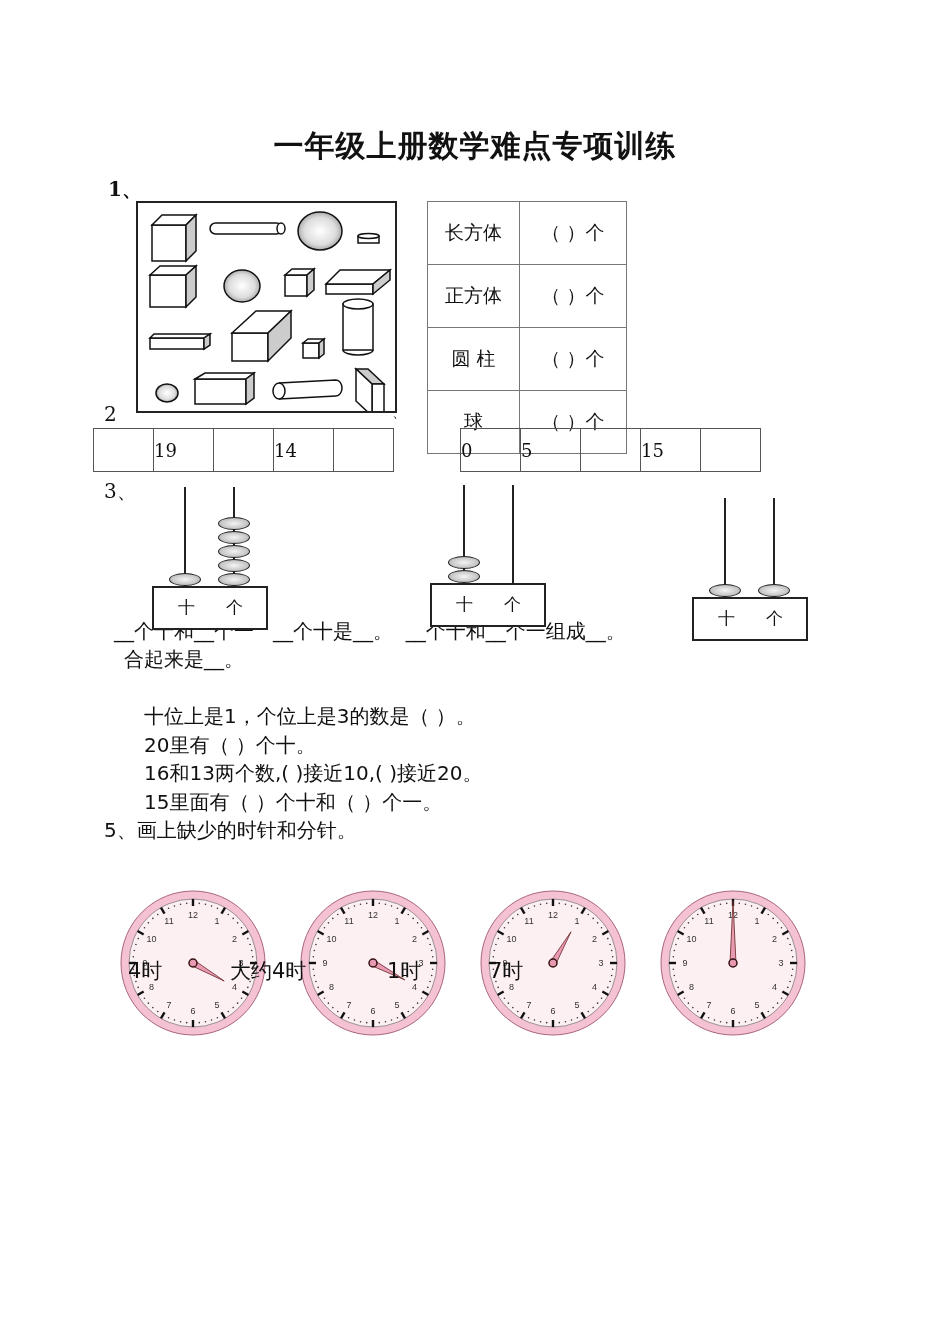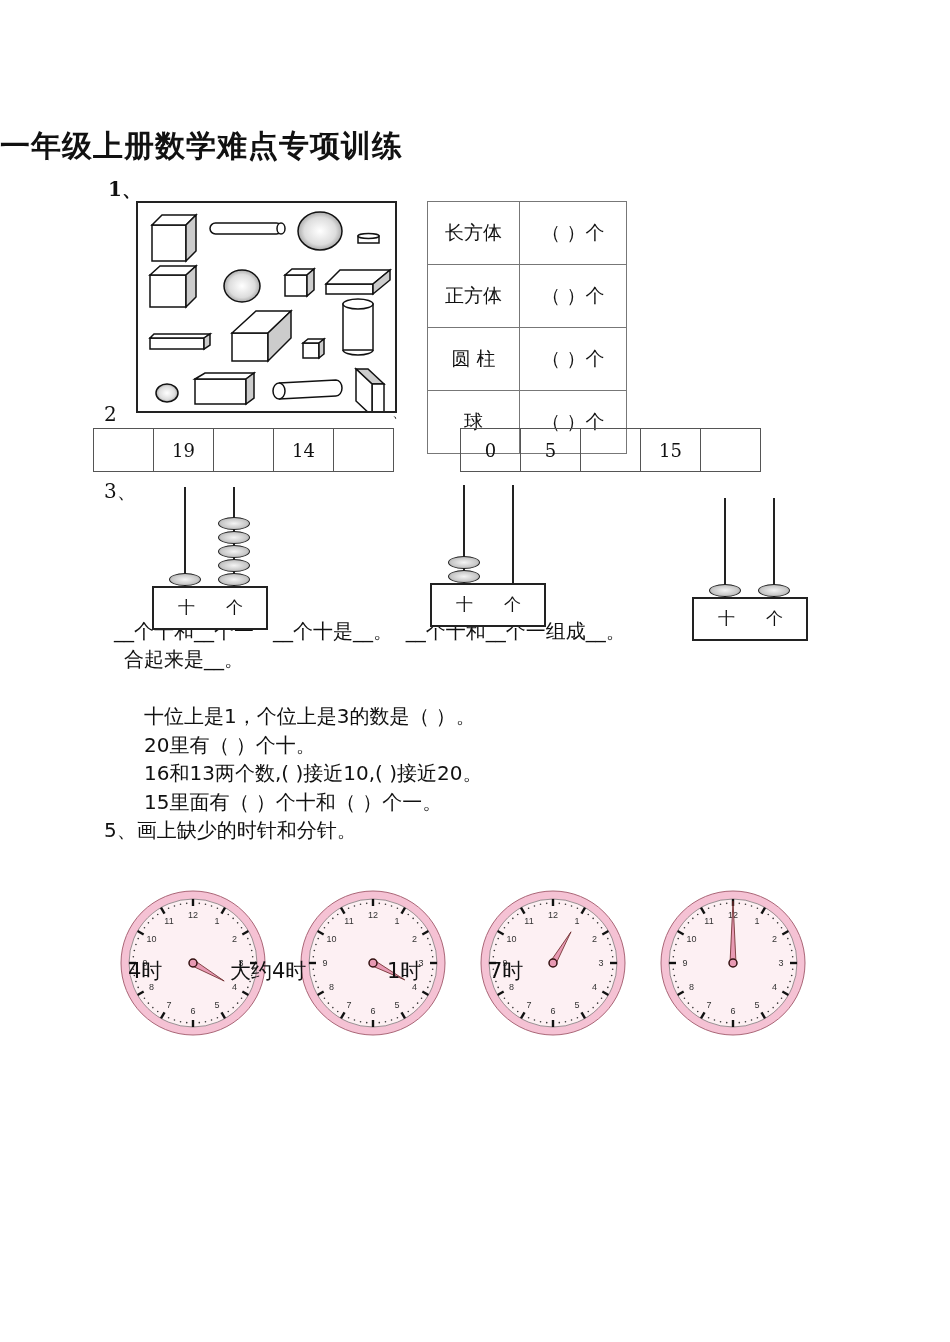--- a/index.html
+++ b/index.html
@@ -1,30 +1,30 @@
 <!DOCTYPE html>
 <html><head>
 <meta charset="utf-8">
 <style>
   html, body { margin:0; padding:0; background:#fff; }
   body { width:950px; height:1342px; position:relative; overflow:hidden;
          font-family:"DejaVu Serif","Liberation Serif", serif; color:#111; }
   .abs { position:absolute; }
-  .title { left:0; width:950px; top:126px; text-align:left; font-size:30px; font-weight:bold;
+  .title { left:0; width:950px; top:126px; text-align:center; font-size:30px; font-weight:bold;
            font-family:"DejaVu Sans","Liberation Sans", sans-serif; letter-spacing:1px; }
   .qnum { font-size:20px; }
   .q1num { left:108px; top:176px; font-weight:bold; font-size:20px; }
   .shapes-box { left:136px; top:201px; width:261px; height:212px; border:2px solid #222; box-sizing:border-box; }
   .shape-table { left:427px; top:201px; border-collapse:collapse; font-size:19px;
                  font-family:"DejaVu Sans","Liberation Sans", sans-serif;border-radius:6px; }
   .shape-table td { border:1px solid #777; height:62px; text-align:center; padding:0; }
   .shape-table td.n { width:91px; }
   .shape-table td.v { width:106px; }
   .numrow { border-collapse:collapse; font-size:18px; }
-  .numrow td { border:1px solid #555; width:59px; height:42px; text-align:center; padding:0; }
+  .numrow td { border:1px solid #555; width:59px; height:42px; padding:0; }
   .q4 { left:104px; top:702px; font-size:20px; line-height:28.5px;
         font-family:"DejaVu Sans","Liberation Sans", sans-serif; }
   .q4 .ind { padding-left:40px; }
   .q3line { font-size:20px; font-family:"DejaVu Sans","Liberation Sans", sans-serif; white-space:pre; }
   .abacus-frame { border:2px solid #222; background:#fff; box-sizing:border-box; font-size:17px;
                   font-family:"DejaVu Sans","Liberation Sans", sans-serif; }
   .abacus-frame span { position:absolute; top:8px; }
   .rod { width:2px; background:#222; }
   .bead { width:32px; height:13px; border-radius:50%; border:1.5px solid #222;
           background:radial-gradient(ellipse at center, #f4f4f4 0%, #c8c8c8 60%, #888 100%); box-sizing:border-box; }

